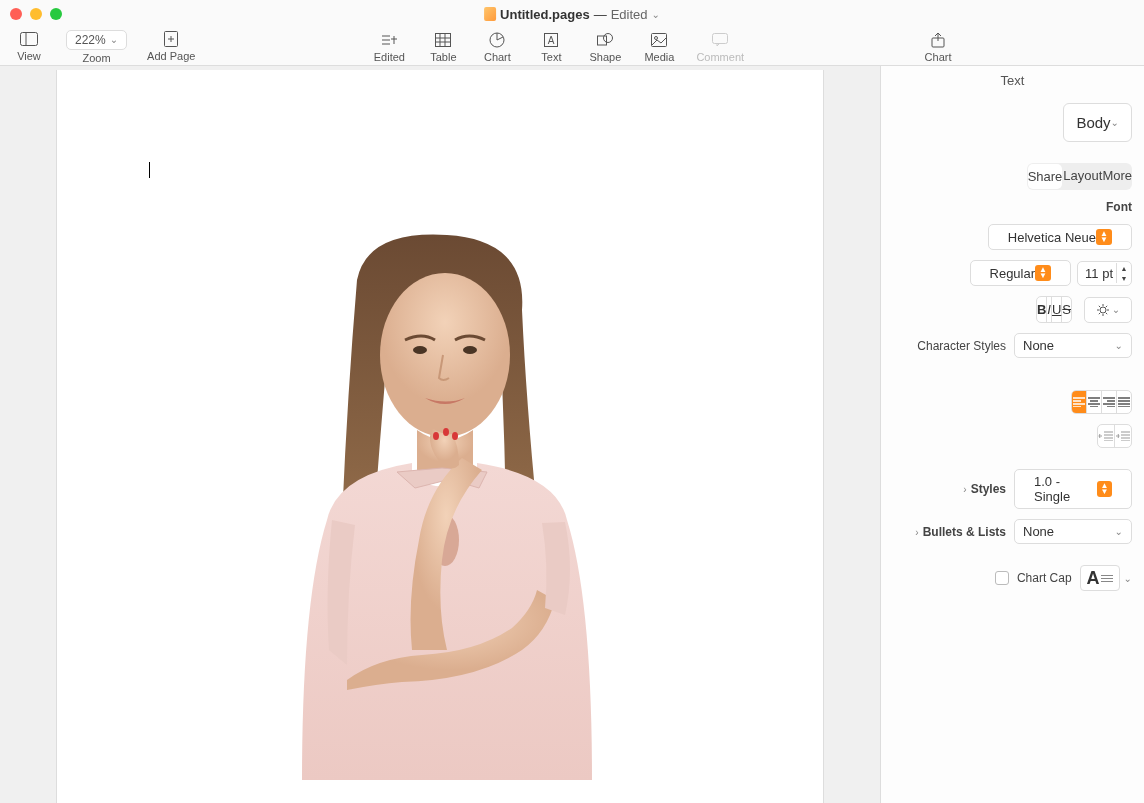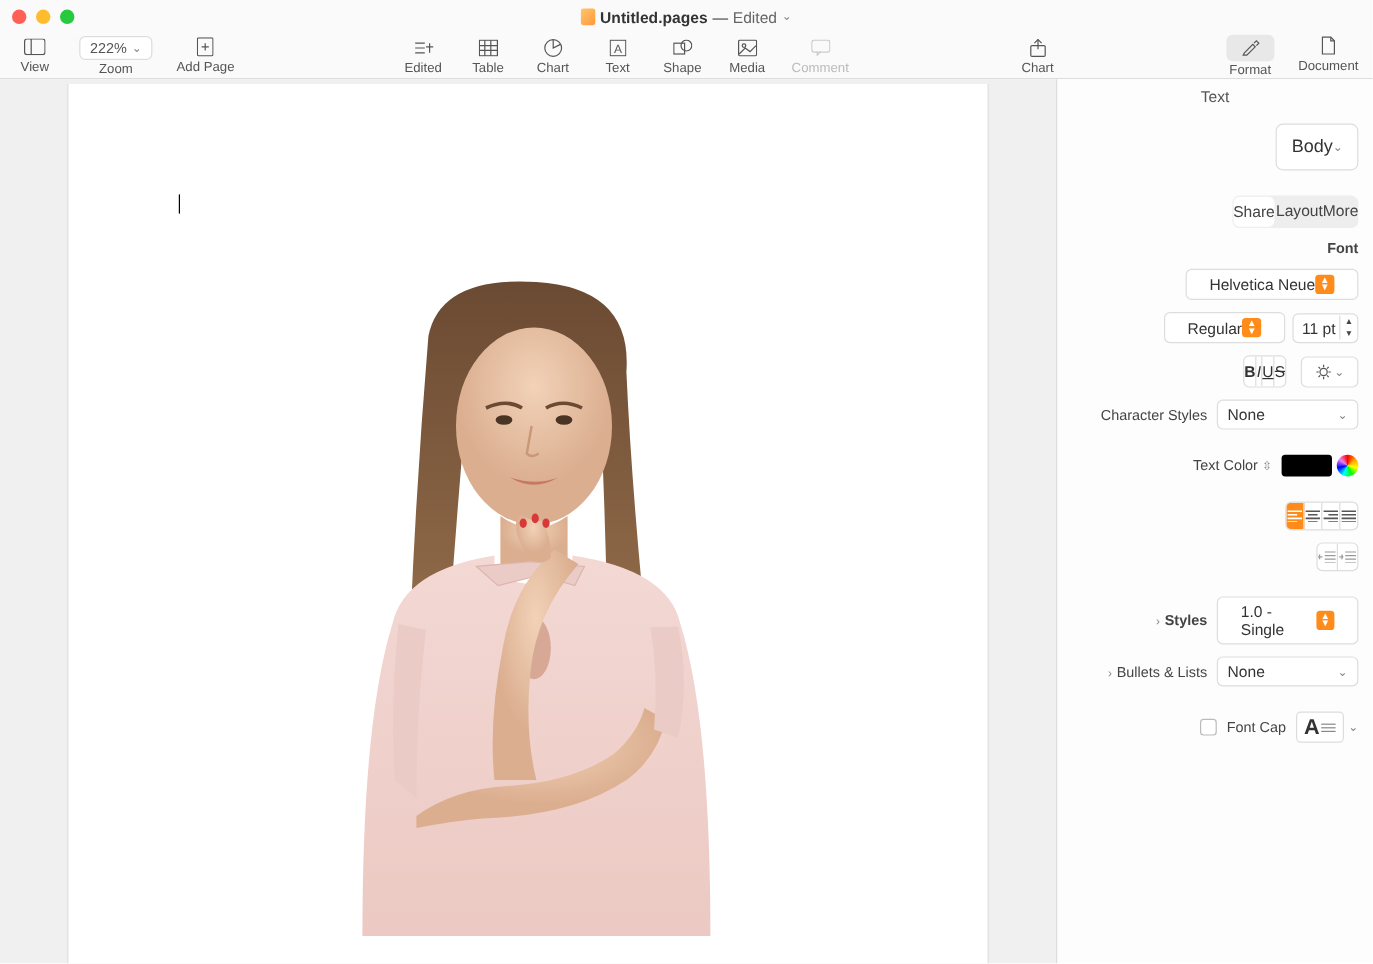--- a/index.html
+++ b/index.html
@@ -204,40 +204,20 @@
         <svg width="14" height="16" viewBox="0 0 14 16">
             <rect x="1" y="6" width="12" height="9" rx="1" fill="none" stroke="#555"></rect>
             <line x1="7" y1="1" x2="7" y2="9" stroke="#555"></line>
             <path d="M4 4 L7 1 L10 4" fill="none" stroke="#555"></path>
           </svg>
       </div>
       <span>Chart</span>
     </div>
   </div>
   <div class="flex-spacer"></div>
-  <div class="right-tb">
-    <div class="tb-item selected">
-      <div class="tb-icon">
-        <svg width="16" height="16" viewBox="0 0 16 16">
-            <path d="M3 12 L10 5 L12 7 L5 14 L2 14 Z" fill="none" stroke="#555"></path>
-            <path d="M11 4 L13 2 L15 4 L13 6" fill="none" stroke="#555"></path>
-          </svg>
-      </div>
-      <span>Format</span>
-    </div>
-    <div class="tb-item">
-      <div class="tb-icon">
-        <svg width="12" height="16" viewBox="0 0 12 16">
-            <path d="M1 1 L8 1 L11 4 L11 15 L1 15 Z" fill="none" stroke="#555"></path>
-            <path d="M8 1 L8 4 L11 4" fill="none" stroke="#555"></path>
-          </svg>
-      </div>
-      <span>Document</span>
-    </div>
-  </div>
 </div>
 
 <div class="main">
   <div class="canvas-area">
     <div class="page">
       <div class="cursor"></div>
       <div class="photo">
         <svg viewBox="0 0 380 560">
           <defs>
             <radialGradient id="skin" cx="50%" cy="30%">
@@ -331,30 +311,20 @@
         </div>
       </div>
       <div class="row-sb">
         <span class="label-sm">Character Styles</span>
         <div class="dd-plain">
           <span>None</span>
           <span class="chev">⌄</span>
         </div>
       </div>
       <div class="divider"></div>
-      <div class="row-sb">
-        <span class="label-sm">
-          <span>Text Color</span>
-          <span class="chev">⇳</span>
-        </span>
-        <div style="display:flex;gap:4px;align-items:center">
-          <div class="color-box"></div>
-          <div class="color-wheel"></div>
-        </div>
-      </div>
       <div class="divider"></div>
       <div class="align4">
         <div class="active">
             <svg class="align-icon" viewBox="0 0 14 10">
               <path d="M1 1 L13 1 M1 4 L9 4 M1 7 L13 7 M1 10 L9 10" stroke="#555" stroke-width="1.3"></path>
             </svg>
           </div>
         <div>
             <svg class="align-icon" viewBox="0 0 14 10">
               <path d="M1 1 L13 1 M3 4 L11 4 M1 7 L13 7 M3 10 L11 10" stroke="#555" stroke-width="1.3"></path>
@@ -389,31 +359,31 @@
       <div class="row-sb">
         <span class="label-sm"><span class="disclosure">›</span><span style="font-weight:600">Styles</span></span>
         <div class="dd" style="flex:0 0 118px">
           <span>1.0 - Single</span>
           <div class="dd-orange">
               <span class="orange-chev">▲<br>▼</span>
             </div>
         </div>
       </div>
       <div class="row-sb">
-        <span class="label-sm"><span class="disclosure">›</span><span style="font-weight:400">Bullets &amp; Lists</span></span>
+        <span class="label-sm"><span class="disclosure">›</span><span style="font-weight:700">Bullets &amp; Lists</span></span>
         <div class="dd-plain">
           <span>None</span>
           <span class="chev">⌄</span>
         </div>
       </div>
       <div class="divider"></div>
       <div class="row-sb">
         <div style="display:flex;align-items:center;gap:8px">
           <div class="checkbox"></div>
-          <span class="label-sm">Font Cap</span>
+          <span class="label-sm">Chart Cap</span>
         </div>
         <div style="display:flex;align-items:center;gap:4px">
           <div class="dropcap-box">
             <span class="big-a">A</span>
             <div class="dropcap-lines">
                 <span></span>
                 <span></span>
                 <span></span>
               </div>
           </div>

